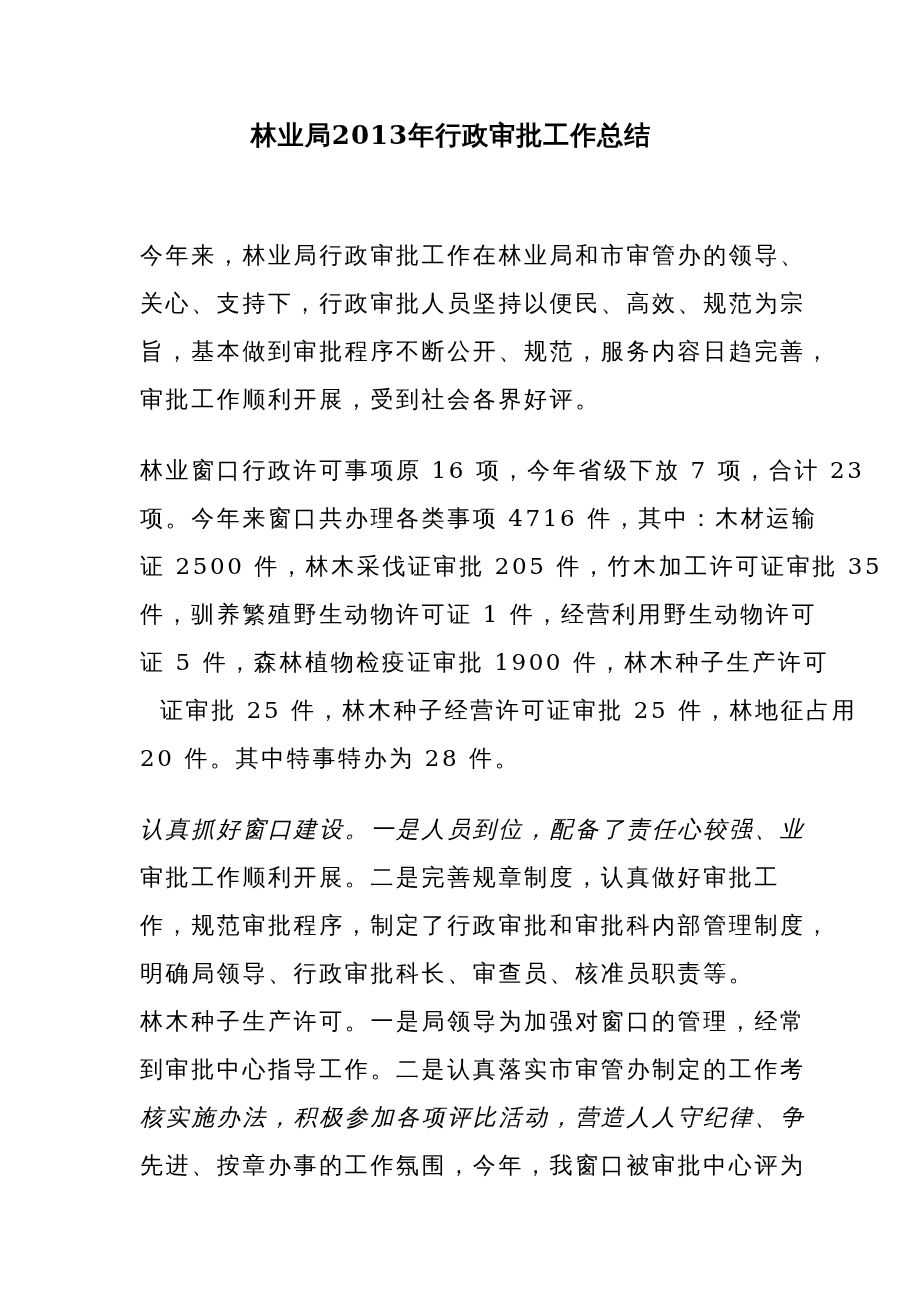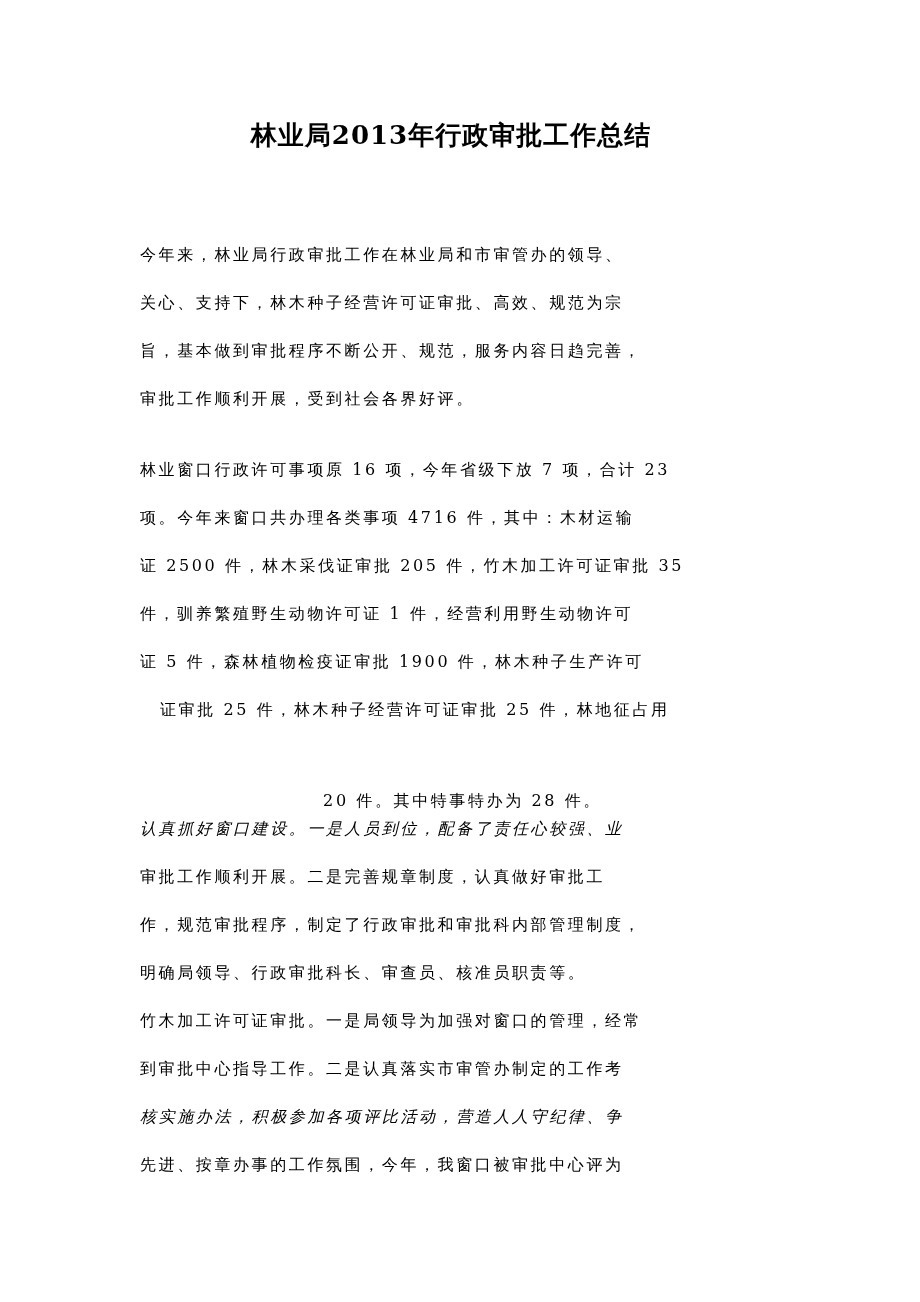--- a/index.html
+++ b/index.html
@@ -1,41 +1,41 @@
 <!DOCTYPE html>
 <html><head>
 <meta charset="utf-8">
 <style>
   html, body { margin: 0; padding: 0; background: #ffffff; }
   body { width: 920px; height: 1302px; position: relative; overflow: hidden;
          font-family: "DejaVu Serif", "Liberation Serif", serif; color: #000; }
   .title { position: absolute; top: 118px; left: 0; width: 902px; text-align: center;
            font-size: 26px; font-weight: bold; letter-spacing: 1px; }
-  .line { position: absolute; left: 140px; width: 645px; font-size: 16px;
+  .line { position: absolute; left: 140px; width: 645px; font-size: 23px;
           white-space: nowrap; letter-spacing: 2.6px; line-height: 30px; }
 </style>
 </head>
 <body>
 
 <div>
   <div class="title">林业局2013年行政审批工作总结</div>
   <div id="body-lines">
       <div class="line" style="top: 240px;">今年来，林业局行政审批工作在林业局和市审管办的领导、</div>
-      <div class="line" style="top: 288px;">关心、支持下，林木种子经营许可证审批、高效、规范为宗</div>
+      <div class="line" style="top: 288px;">关心、支持下，行政审批人员坚持以便民、高效、规范为宗</div>
       <div class="line" style="top: 336px;">旨，基本做到审批程序不断公开、规范，服务内容日趋完善，</div>
       <div class="line" style="top: 384px;">审批工作顺利开展，受到社会各界好评。</div>
       <div class="line" style="top: 455px;">林业窗口行政许可事项原 16 项，今年省级下放 7 项，合计 23</div>
       <div class="line" style="top: 503px;">项。今年来窗口共办理各类事项 4716 件，其中：木材运输</div>
       <div class="line" style="top: 551px;">证 2500 件，林木采伐证审批 205 件，竹木加工许可证审批 35</div>
       <div class="line" style="top: 599px;">件，驯养繁殖野生动物许可证 1 件，经营利用野生动物许可</div>
       <div class="line" style="top: 647px;">证 5 件，森林植物检疫证审批 1900 件，林木种子生产许可</div>
       <div class="line" style="top: 695px; margin-left: 20px;">证审批 25 件，林木种子经营许可证审批 25 件，林地征占用</div>
-      <div class="line" style="top: 786px; text-align: center;">20 件。其中特事特办为 28 件。</div>
+      <div class="line" style="top: 743px;">20 件。其中特事特办为 28 件。</div>
       <div class="line" style="top: 814px; font-style: italic;">认真抓好窗口建设。一是人员到位，配备了责任心较强、业</div>
       <div class="line" style="top: 862px;">审批工作顺利开展。二是完善规章制度，认真做好审批工</div>
       <div class="line" style="top: 910px;">作，规范审批程序，制定了行政审批和审批科内部管理制度，</div>
       <div class="line" style="top: 958px;">明确局领导、行政审批科长、审查员、核准员职责等。</div>
-      <div class="line" style="top: 1006px;">竹木加工许可证审批。一是局领导为加强对窗口的管理，经常</div>
+      <div class="line" style="top: 1006px;">林木种子生产许可。一是局领导为加强对窗口的管理，经常</div>
       <div class="line" style="top: 1054px;">到审批中心指导工作。二是认真落实市审管办制定的工作考</div>
       <div class="line" style="top: 1102px; font-style: italic;">核实施办法，积极参加各项评比活动，营造人人守纪律、争</div>
       <div class="line" style="top: 1150px;">先进、按章办事的工作氛围，今年，我窗口被审批中心评为</div>
     </div>
 </div>
 
 </body></html>

